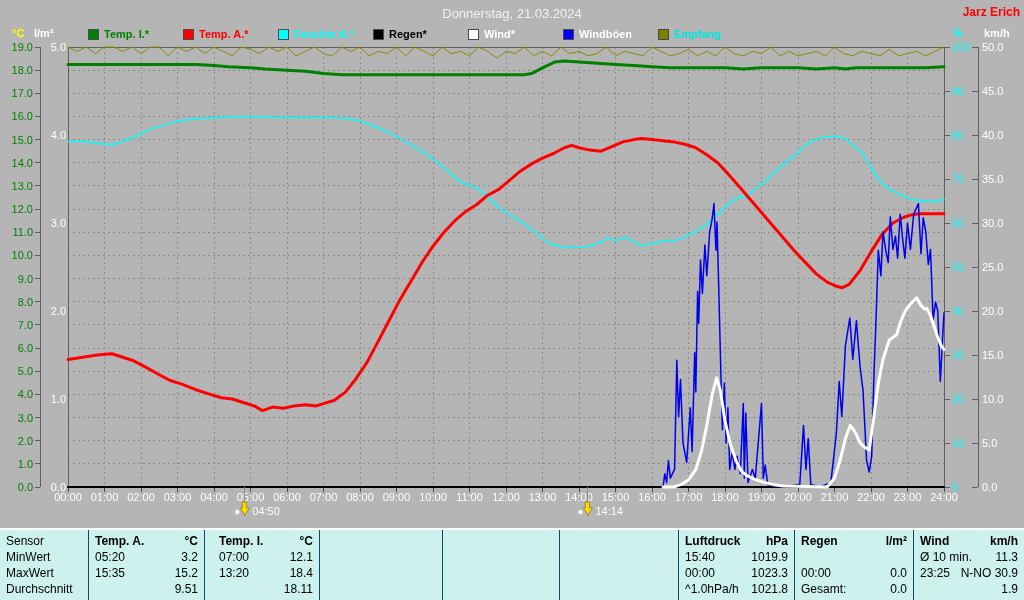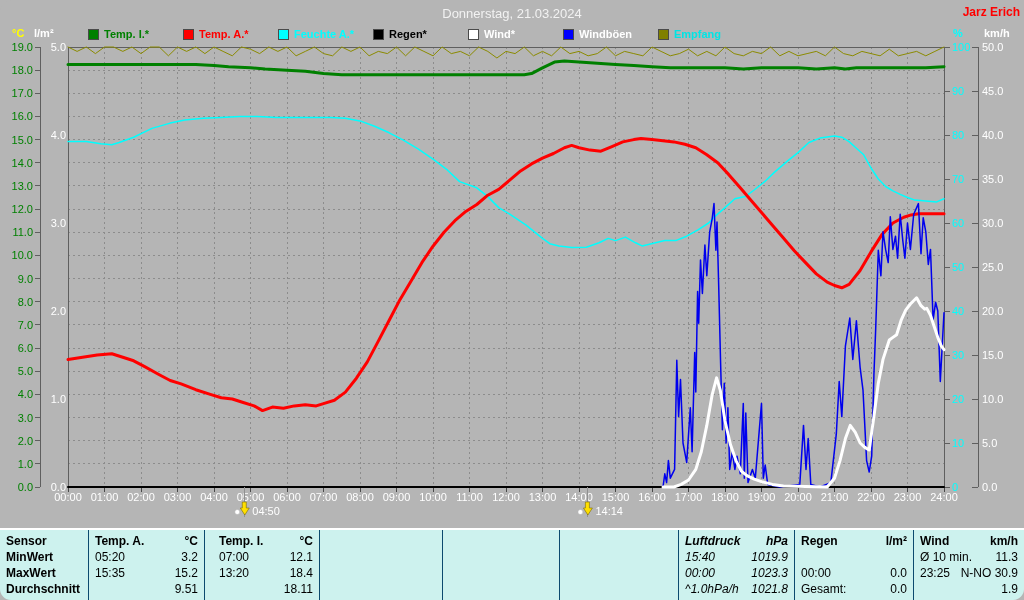--- a/index.html
+++ b/index.html
@@ -1,36 +1,36 @@
 <!DOCTYPE html>
 <html><head>
 <meta charset="utf-8">
 <style>
   html,body{margin:0;padding:0;background:#b5b5b5;}
   .screen{position:relative;width:1024px;height:600px;background:#b5b5b5;overflow:hidden;
-          font-family:"Liberation Sans",sans-serif;border-radius:11px;}
+          font-family:"Liberation Sans",sans-serif;}
   .title{position:absolute;top:6px;left:0;width:100%;text-align:center;font-size:13px;color:#f2f2f2;}
   .owner{position:absolute;top:5px;right:4px;font-size:12px;font-weight:bold;color:#ff0000;}
   .unit{position:absolute;top:27px;font-size:11px;font-weight:bold;}
   .unit-temp{left:12px;color:#ffff00;}
   .unit-rain{left:34px;color:#ffffff;}
   .unit-hum{left:953px;color:#00ffff;}
   .unit-wind{left:984px;color:#ffffff;}
   .legend{position:absolute;top:28px;left:88px;display:flex;}
   .legend-item{width:95px;display:flex;align-items:center;font-size:11px;font-weight:bold;white-space:nowrap;}
   .legend-swatch{width:9px;height:9px;margin-right:5px;border:1px solid #4a4a4a;flex:0 0 auto;}
   #chart-svg{position:absolute;top:0;left:0;}
   .sep{position:absolute;top:528px;left:0;width:1024px;height:2px;background:#ffffff;}
   .info-table{position:absolute;top:530px;left:0;width:1024px;height:70px;background:#cdf2ee;display:flex;color:#000;}
   .tcol{box-sizing:border-box;padding-top:3px;height:70px;}
   .tcol + .tcol{border-left:1px solid #0c4a6e;}
   .trow{height:16px;line-height:16px;font-size:12px;display:flex;justify-content:space-between;
         padding:0 6px;white-space:nowrap;overflow:hidden;}
   .trow.hdr{font-weight:bold;}
-  .tcol.labels .trow{font-weight:bold;}
+  .tcol.labels .trow{font-weight:normal;}
 </style>
 </head>
 <body>
 
 <div class="screen">
   <div class="title">Donnerstag, 21.03.2024</div>
   <div class="owner">Jarz Erich</div>
   <div class="unit unit-temp">°C</div>
   <div class="unit unit-rain">l/m²</div>
   <div class="unit unit-hum">%</div>
@@ -366,21 +366,21 @@
         </div>
         <div class="trow">
           <span></span>
           <span></span>
         </div>
         <div class="trow">
           <span></span>
           <span></span>
         </div>
       </div>
-      <div class="tcol" style="width: 116px; font-style: italic;">
+      <div class="tcol" style="width: 116px;">
         <div class="trow hdr">
           <span>Luftdruck</span>
           <span>hPa</span>
         </div>
         <div class="trow">
           <span>15:40</span>
           <span>1019.9</span>
         </div>
         <div class="trow">
           <span>00:00</span>

